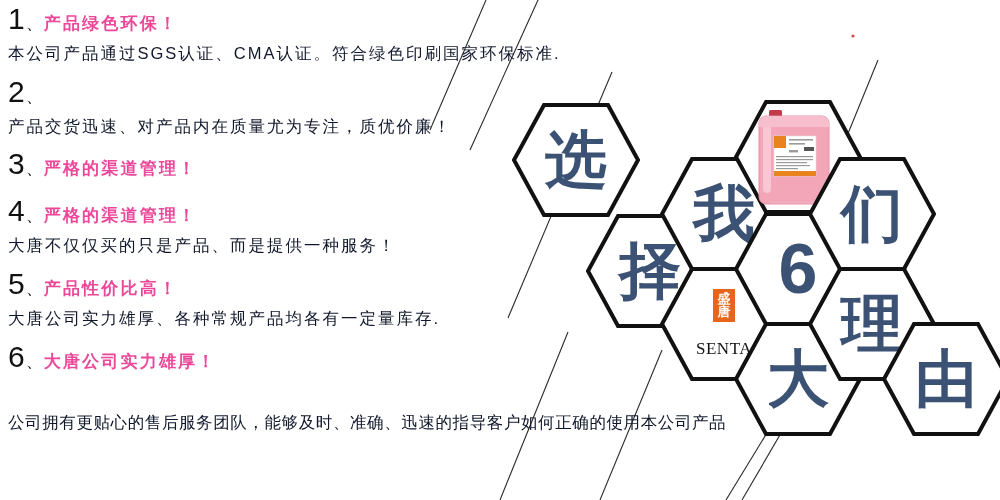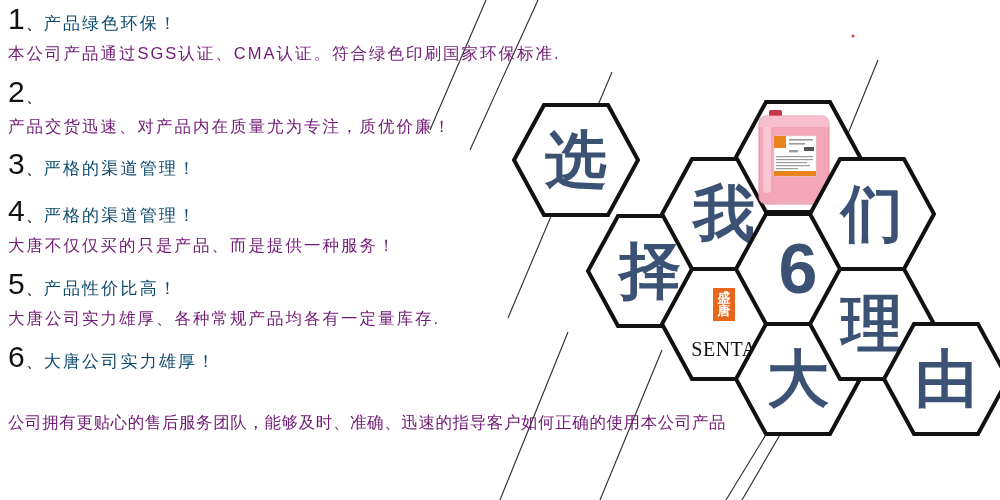--- a/index.html
+++ b/index.html
@@ -51,27 +51,27 @@
     letter-spacing: 0px;
   }
   .reason-dun {
     font-size: 17px;
     color: #111111;
     margin-left: 1px;
     margin-right: 1px;
   }
   .reason-title {
     font-size: 17px;
-    color: #0c4a6e;
+    color: #ec4899;
     letter-spacing: 2.2px;
-    font-weight: 400;
+    font-weight: 700;
   }
   .reason-body {
     font-size: 16.5px;
-    color: #701a75;
+    color: #0f172a;
     letter-spacing: 2.0px;
     line-height: 1.25;
     margin-top: 5px;
     white-space: nowrap;
   }
   .reason-body.tight { letter-spacing: 0.6px; margin-top: 36px; }
 
   
   .hexes {
     position: absolute;
@@ -118,21 +118,21 @@
     line-height: 13px;
     text-align: center;
     padding: 2px 0 3px 0;
     font-family: "DejaVu Sans", sans-serif;
     font-weight: bold;
     letter-spacing: 0;
   }
   .senta-mark span { display: block; }
   .senta-word {
     font-family: "Liberation Serif", "DejaVu Serif", serif;
-    font-size: 20px;
+    font-size: 17px;
     letter-spacing: 0.5px;
     color: #111111;
     margin-top: 17px;
     font-weight: 500;
   }
 
   
   .product {
     position: absolute;
   }

